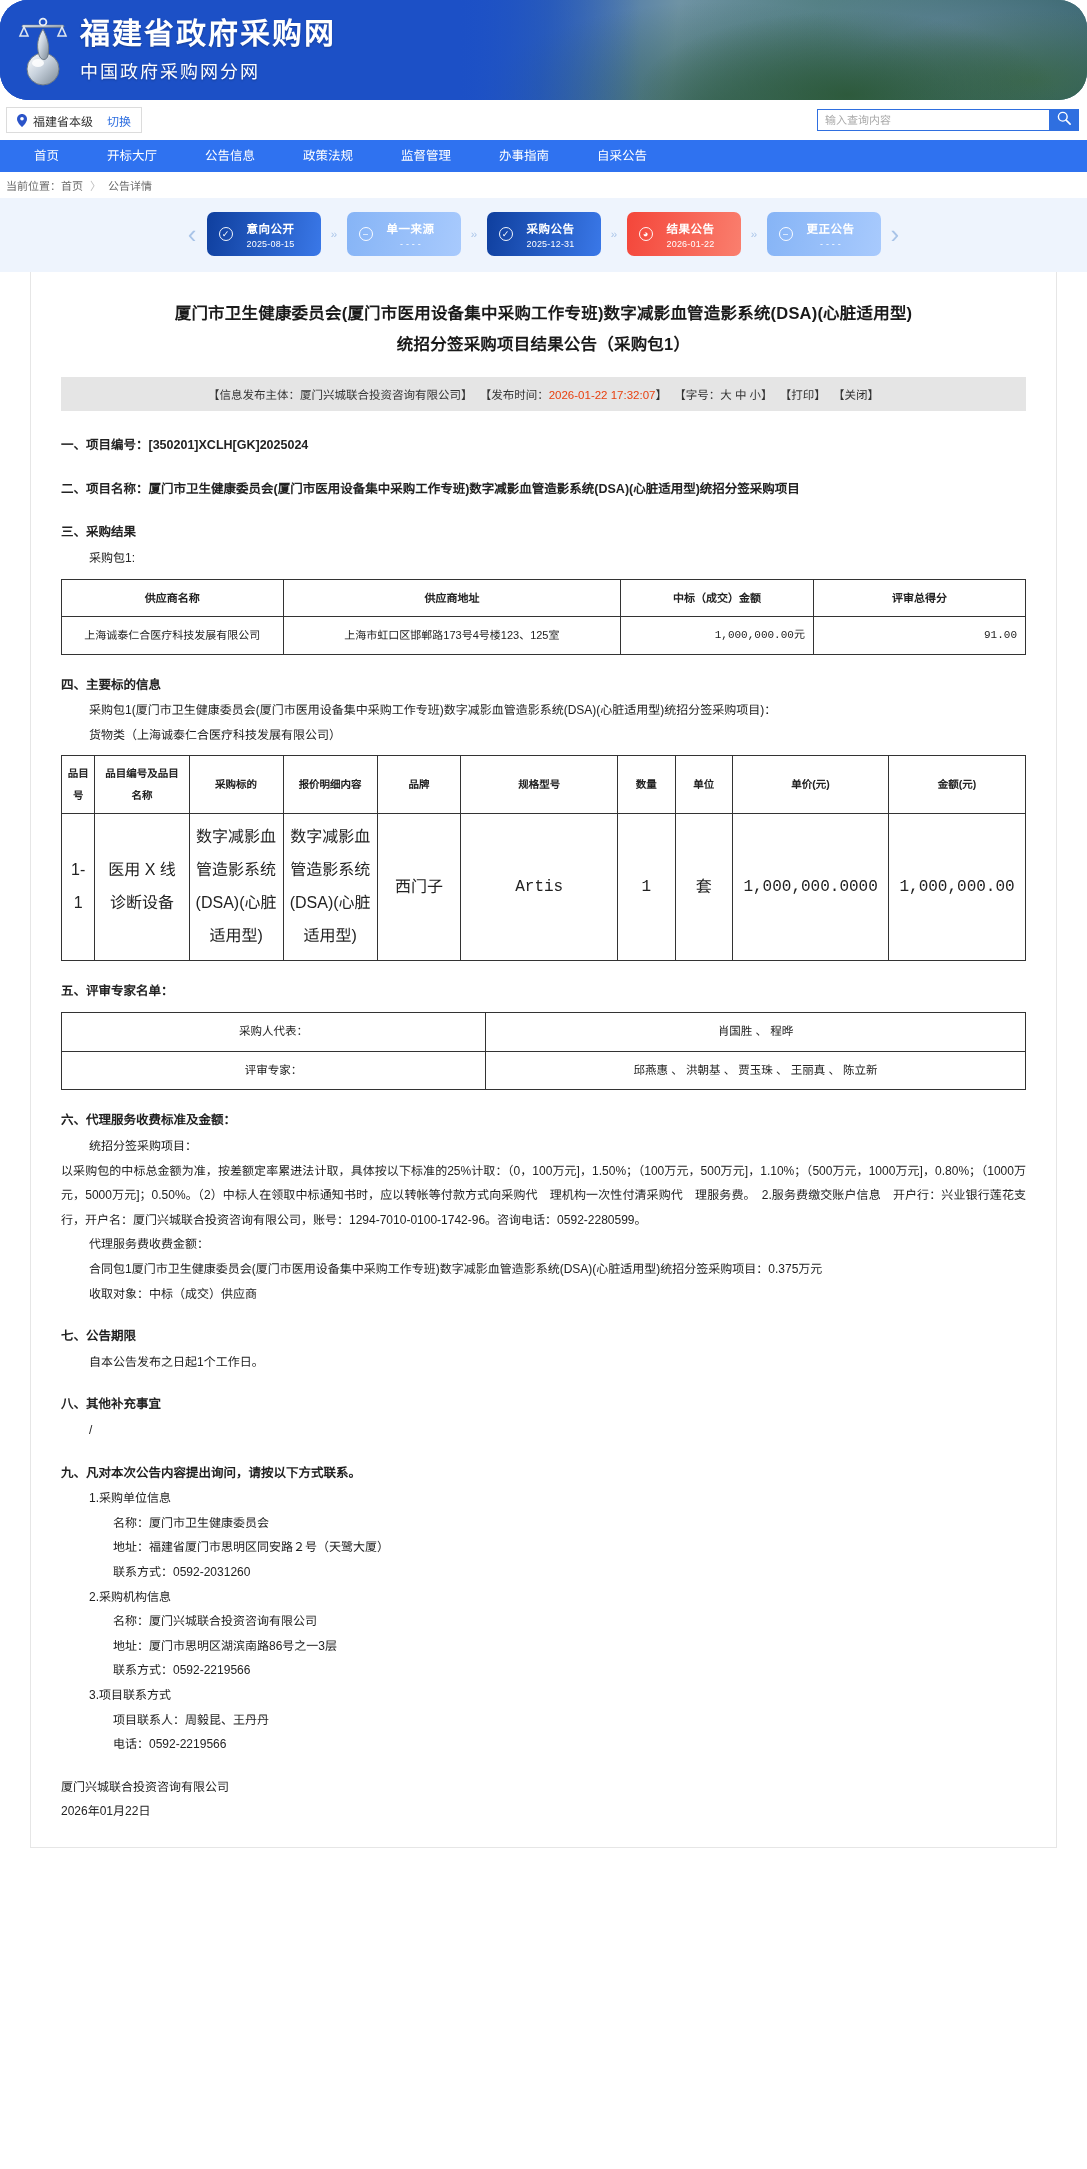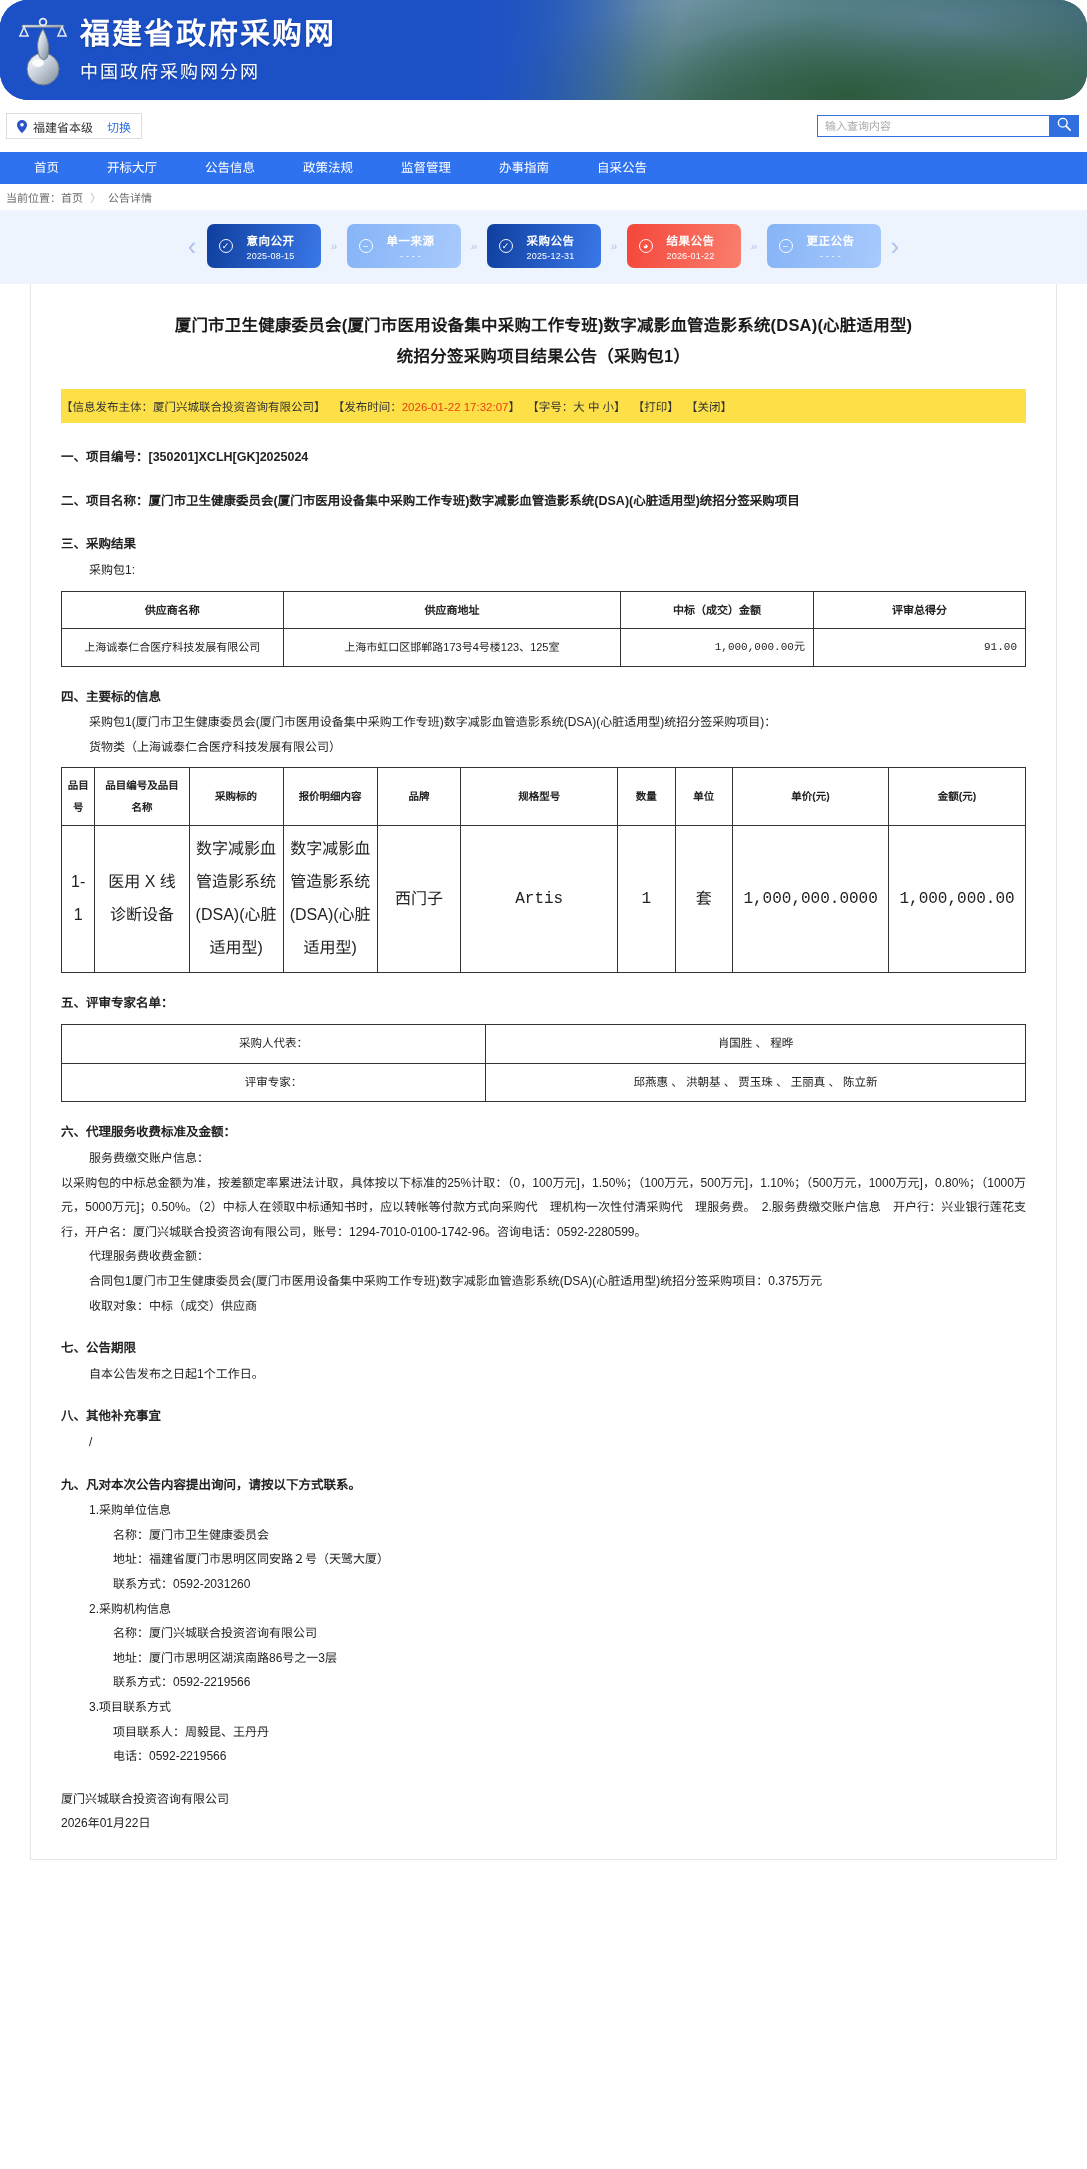--- a/index.html
+++ b/index.html
@@ -44,21 +44,21 @@
     font-size: 30px; font-weight: bold; letter-spacing: 2px;
     line-height: 1.1; text-shadow: 0 1px 2px rgba(0,0,0,.25);
   }
   .site-title-sub {
     font-size: 18px; font-weight: normal; letter-spacing: 2px;
     margin-top: 7px; text-shadow: 0 1px 2px rgba(0,0,0,.25);
   }
 
   
   .subbar {
-    height: 52px; background:#fff;
+    height: 40px; background:#fff;
     display:flex; align-items:center; justify-content:space-between;
     padding: 0 8px 0 6px;
   }
   .region-box {
     display:flex; align-items:center; gap:6px;
     border:1px solid #dcdcdc; height:26px; padding:0 10px;
     font-size:12px; color:#333; background:#fff;
   }
   .pin-icon { width:10px; height:13px; display:inline-block; }
   .region-switch { color:#2f6fe0; font-size:12px; margin-left:8px; }
@@ -124,22 +124,22 @@
   .doc-card {
     width: 1027px; margin: 0 auto; background:#fff;
     border:1px solid #e6e6e6; border-top:none;
     padding: 26px 30px 24px;
   }
   .doc-title {
     text-align:center; font-size: 16.5px; font-weight:bold; color:#1a1a1a;
     line-height: 1.85; letter-spacing: .2px;
   }
   .info-strip {
-    background:#fde047; margin-top: 18px; padding: 9px 0;
-    text-align:left; font-size: 11.5px; color:#333;
+    background:#e5e5e5; margin-top: 18px; padding: 9px 0;
+    text-align:center; font-size: 11.5px; color:#333;
   }
   .info-red { color:#e8400f; }
   .info-sep { margin: 0 2px; }
   .info-act { cursor:pointer; }
 
   .doc-body { margin-top: 22px; font-size: 12px; color:#222; line-height: 2.05; }
   .sec-head { font-weight:bold; font-size: 12.5px; margin: 0 0 6px; }
   .sec-block { margin-bottom: 18px; }
   .indent1 { padding-left: 28px; }
   .indent2 { padding-left: 52px; }
@@ -361,21 +361,21 @@
           <tr>
             <td>评审专家：</td>
             <td>邱燕惠 、 洪朝基 、 贾玉珠 、 王丽真 、 陈立新</td>
           </tr>
         </tbody>
       </table>
     </div>
 
     <div class="sec-block">
       <p class="sec-head para">六、代理服务收费标准及金额：</p>
-      <p class="para indent1">服务费缴交账户信息：</p>
+      <p class="para indent1">统招分签采购项目：</p>
       <p class="para just">以采购包的中标总金额为准，按差额定率累进法计取，具体按以下标准的25%计取：（0，100万元]，1.50%；（100万元，500万元]，1.10%；（500万元，1000万元]，0.80%；（1000万元，5000万元]；0.50%。（2）中标人在领取中标通知书时，应以转帐等付款方式向采购代　理机构一次性付清采购代　理服务费。　2.服务费缴交账户信息　开户行：兴业银行莲花支行，开户名：厦门兴城联合投资咨询有限公司，账号：1294-7010-0100-1742-96。咨询电话：0592-2280599。</p>
       <p class="para indent1">代理服务费收费金额：</p>
       <p class="para indent1 just">合同包1厦门市卫生健康委员会(厦门市医用设备集中采购工作专班)数字减影血管造影系统(DSA)(心脏适用型)统招分签采购项目：0.375万元</p>
       <p class="para indent1">收取对象：中标（成交）供应商</p>
     </div>
 
     <div class="sec-block">
       <p class="sec-head para">七、公告期限</p>
       <p class="para indent1">自本公告发布之日起1个工作日。</p>
     </div>

